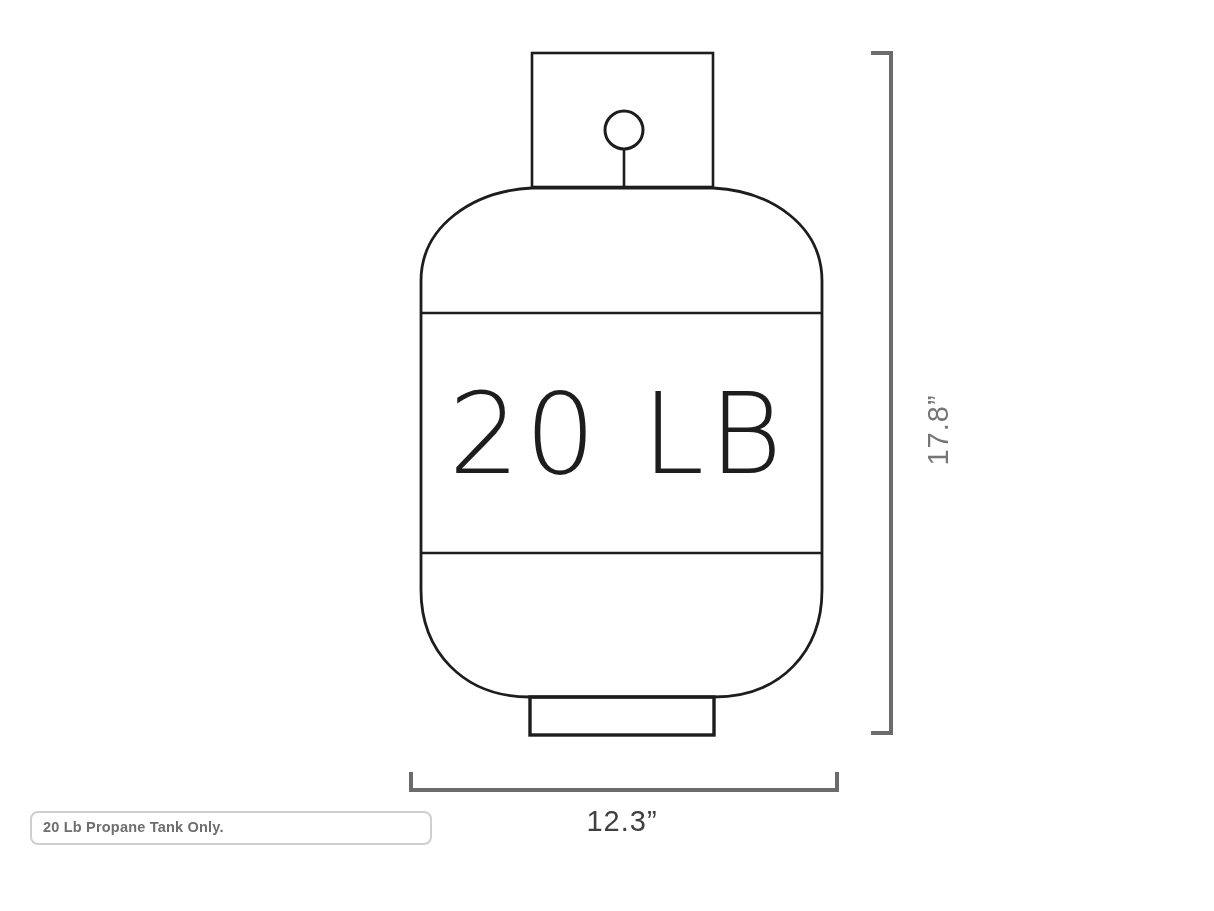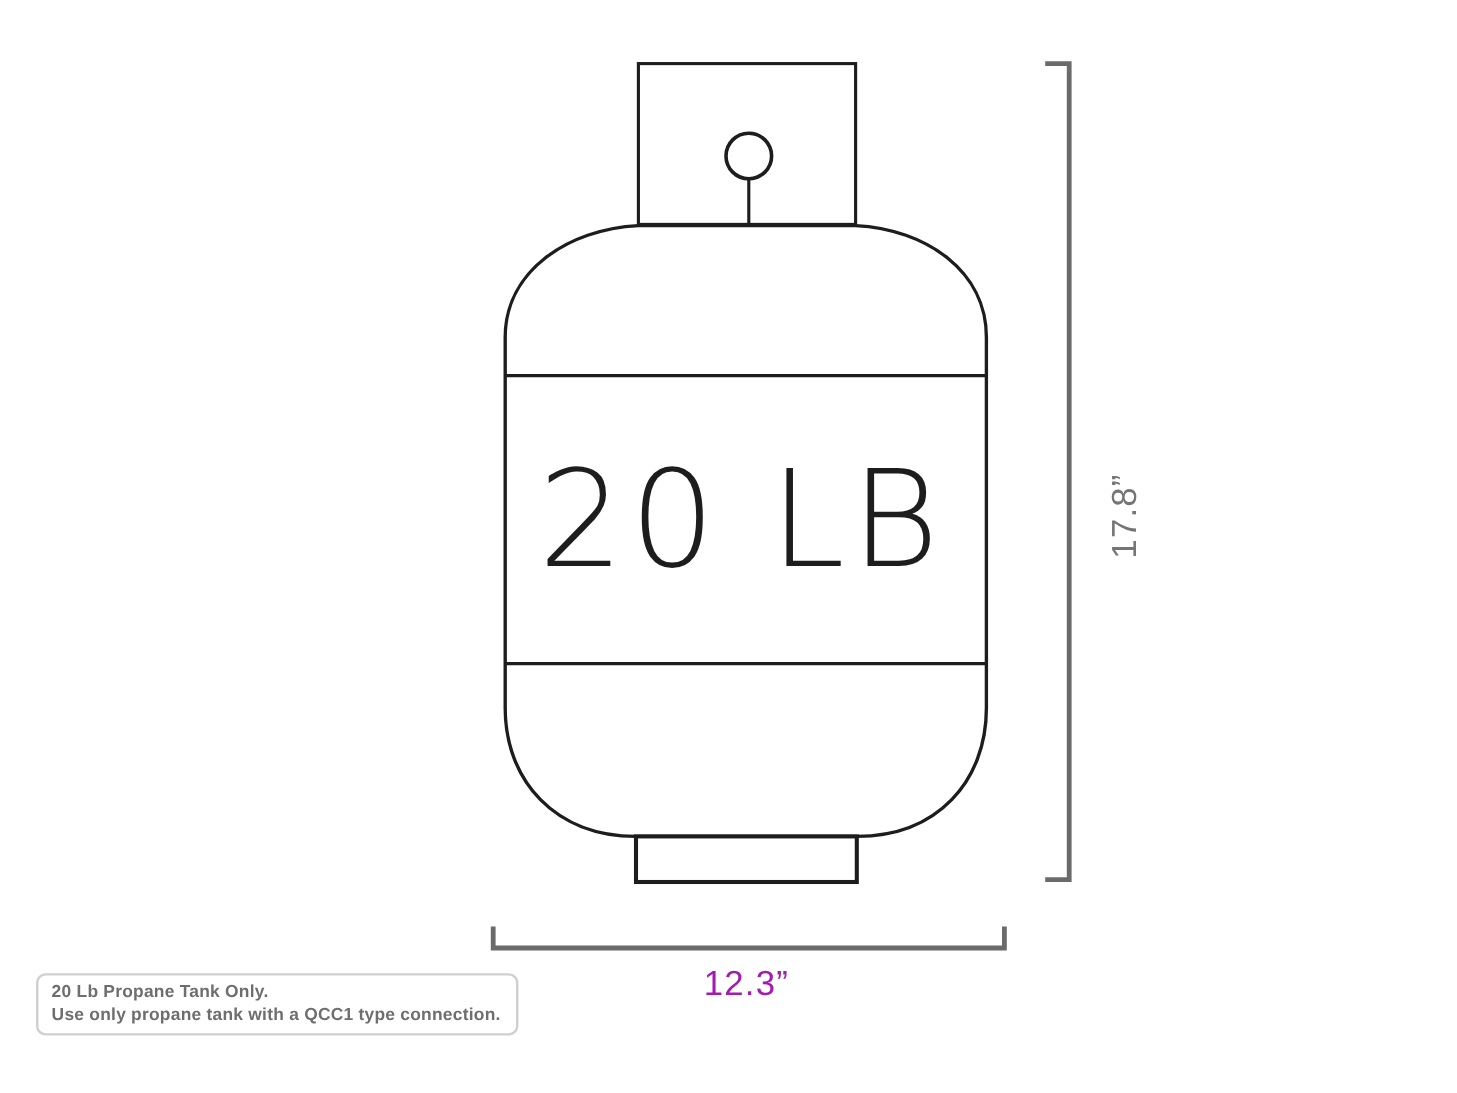--- a/index.html
+++ b/index.html
@@ -42,21 +42,21 @@
     color: #757575;
     white-space: nowrap;
     letter-spacing: 1px;
   }
   .width-dim-label {
     position: absolute;
     left: 622px;
     top: 821px;
     transform: translate(-50%, -50%);
     font-size: 29px;
-    color: #a21caf;
+    color: #404040;
     white-space: nowrap;
     letter-spacing: 1px;
   }
   .disclaimer-note {
     position: absolute;
     left: 30px;
     top: 811px;
     width: 402px;
     box-sizing: border-box;
     border: 2px solid #cfcfcf;
@@ -110,16 +110,15 @@
   </svg>
 
   <div class="tank-capacity-label">20 LB</div>
 
   <div class="height-dim-label">17.8”</div>
 
   <div class="width-dim-label">12.3”</div>
 
   <div class="disclaimer-note">
     <div class="note-line">20 Lb Propane Tank Only.</div>
-    <div class="note-line">Use only propane tank with a QCC1 type connection.</div>
   </div>
 
 </div>
 
 </body></html>

